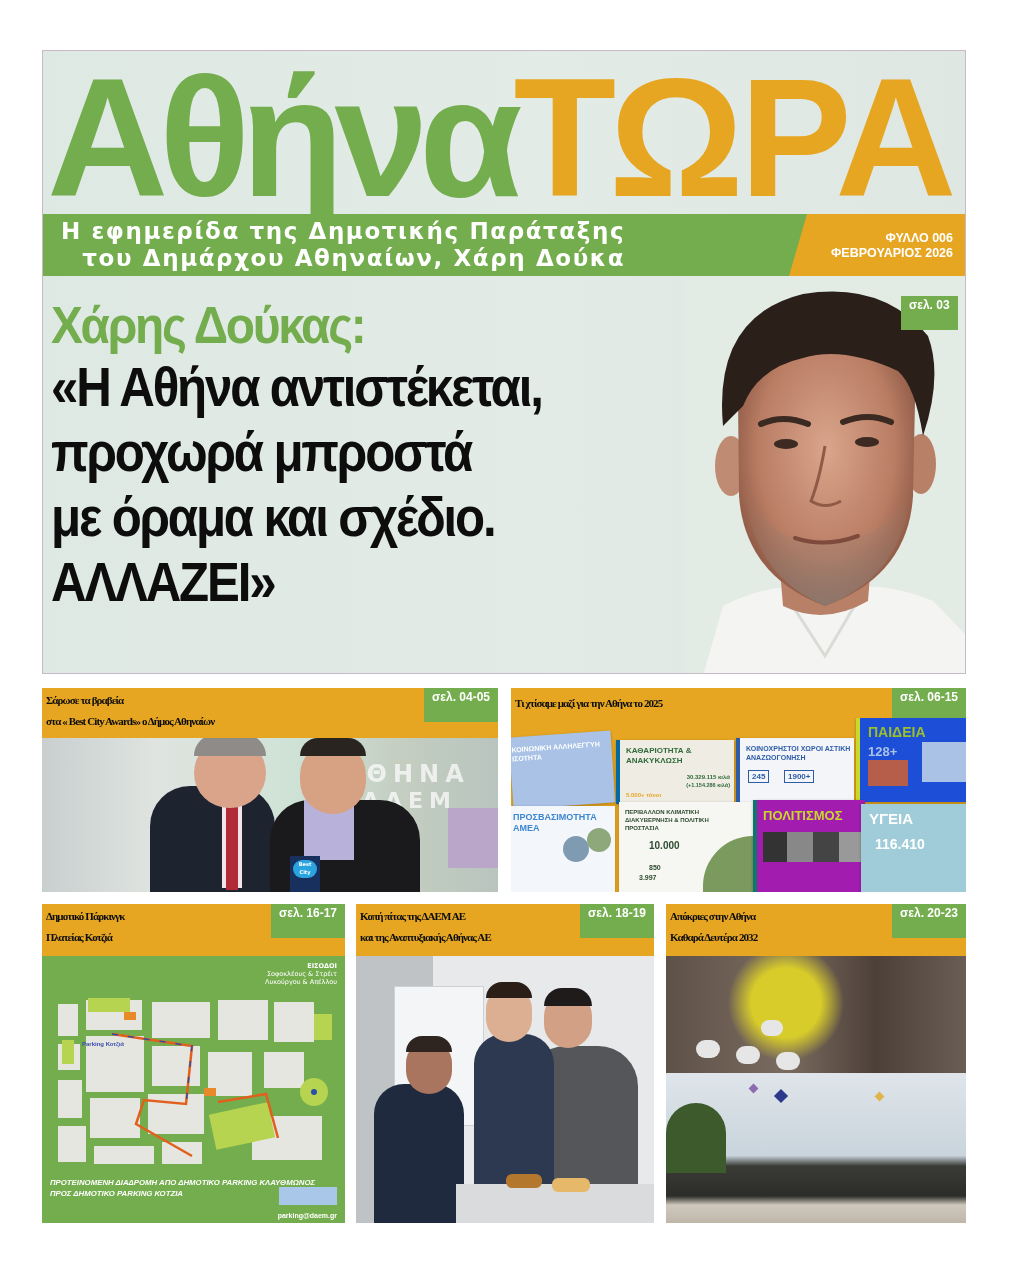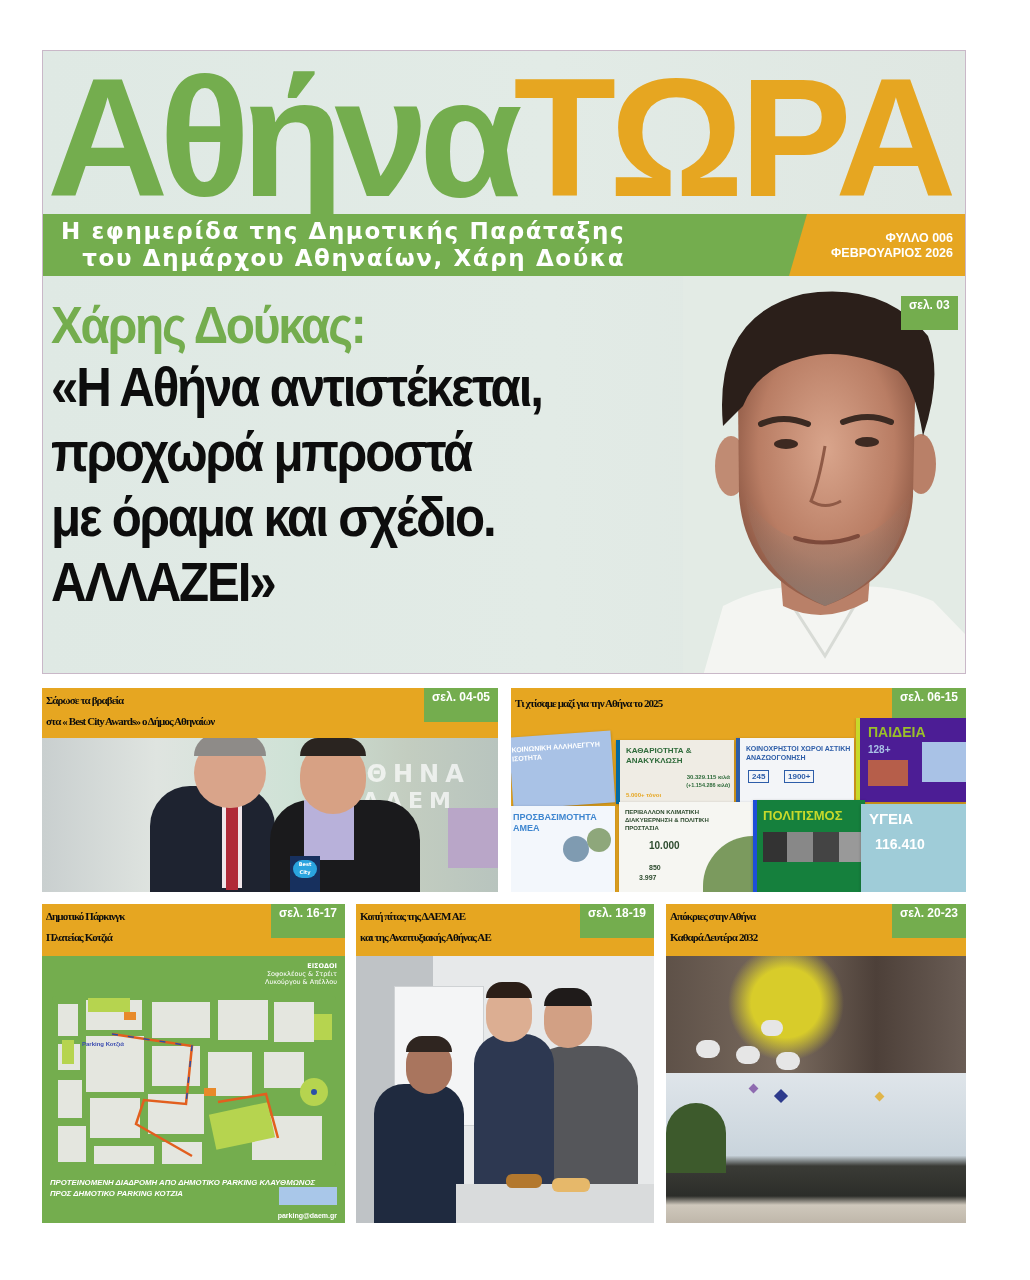--- a/index.html
+++ b/index.html
@@ -233,39 +233,39 @@
         <div class="tt" style="left:6px; top:6px; color:#2f6b3b; font-size:8px; line-height:10px; white-space:normal; width:78px;">ΚΑΘΑΡΙΟΤΗΤΑ &amp; ΑΝΑΚΥΚΛΩΣΗ</div>
         <div class="tt" style="right:4px; top:34px; color:#2f6b3b; font-size:6px;">30.329.115 κιλά</div>
         <div class="tt" style="right:4px; top:42px; color:#2f6b3b; font-size:5.5px;">(+1.154.286 κιλά)</div>
         <div class="tt" style="left:6px; top:52px; color:#e6a621; font-size:6px;">5.000+ τόνοι</div>
       </div>
       <div class="tile" style="left:225px; top:20px; width:118px; height:64px; background:#f3f5f8; border-left:4px solid #2d5da8;">
         <div class="tt" style="left:6px; top:6px; color:#2d5da8; font-size:7px; line-height:9px; white-space:normal; width:110px;">ΚΟΙΝΟΧΡΗΣΤΟΙ ΧΩΡΟΙ ΑΣΤΙΚΗ ΑΝΑΖΩΟΓΟΝΗΣΗ</div>
         <div class="tt" style="left:8px; top:32px; color:#2d5da8; font-size:8px; border:1px solid #2d5da8; padding:1px 3px;">245</div>
         <div class="tt" style="left:44px; top:32px; color:#2d5da8; font-size:8px; border:1px solid #2d5da8; padding:1px 3px;">1900+</div>
       </div>
-      <div class="tile" style="left:345px; top:0px; width:110px; height:84px; background:#4c1d95; border-left:4px solid #c7d92b;">
+      <div class="tile" style="left:345px; top:0px; width:110px; height:84px; background:#1d4ed8; border-left:4px solid #c7d92b;">
         <div class="tt" style="left:8px; top:6px; color:#9bbf2a; font-size:14px;">ΠΑΙΔΕΙΑ</div>
-        <div class="tt" style="left:8px; top:26px; color:#a9c2e6; font-size:10px;text-align:right;">128+</div>
+        <div class="tt" style="left:8px; top:26px; color:#a9c2e6; font-size:13px;text-align:right;">128+</div>
         <div style="position:absolute; left:8px; top:42px; width:40px; height:26px; background:#b65e4a;"></div>
         <div style="position:absolute; left:62px; top:24px; width:44px; height:40px; background:#a9c2e6;"></div>
       </div>
       <div class="tile" style="left:0; top:88px; width:104px; height:86px; background:#f3f7fc;">
         <div class="tt" style="left:2px; top:6px; color:#3e86d0; font-size:9px; line-height:11px; white-space:normal; width:100px;">ΠΡΟΣΒΑΣΙΜΟΤΗΤΑ ΑΜΕΑ</div>
         <div style="position:absolute; left:52px; top:30px; width:26px; height:26px; border-radius:13px; background:#7f9bb1;"></div>
         <div style="position:absolute; left:76px; top:22px; width:24px; height:24px; border-radius:12px; background:#8ea77b;"></div>
       </div>
       <div class="tile" style="left:108px; top:84px; width:138px; height:90px; background:#f6f6f2;">
         <div class="tt" style="left:6px; top:6px; color:#2d4b2e; font-size:6px; line-height:8px; white-space:normal; width:100px;">ΠΕΡΙΒΑΛΛΟΝ ΚΛΙΜΑΤΙΚΗ ΔΙΑΚΥΒΕΡΝΗΣΗ &amp; ΠΟΛΙΤΙΚΗ ΠΡΟΣΤΑΣΙΑ</div>
         <div class="tt" style="left:30px; top:38px; color:#2d4b2e; font-size:10px;">10.000</div>
         <div class="tt" style="left:30px; top:62px; color:#2d4b2e; font-size:7px;">850</div>
         <div class="tt" style="left:20px; top:72px; color:#2d4b2e; font-size:7px;">3.997</div>
         <div style="position:absolute; right:0; top:34px; width:54px; height:56px; background:#7b9a5e; border-radius:50px 0 0 0;"></div>
       </div>
-      <div class="tile" style="left:242px; top:82px; width:112px; height:92px; background:#15803d; border-left:4px solid #1d4ed8;">
+      <div class="tile" style="left:242px; top:82px; width:112px; height:92px; background:#a21caf; border-left:4px solid #0f766e;">
         <div class="tt" style="left:6px; top:8px; color:#c7d92b; font-size:13px;">ΠΟΛΙΤΙΣΜΟΣ</div>
         <div style="position:absolute; left:6px; top:32px; width:100px; height:30px; background:linear-gradient(90deg,#333 0 24%,#888 24% 50%,#444 50% 76%,#999 76% 100%);"></div>
       </div>
       <div class="tile" style="left:350px; top:86px; width:105px; height:88px; background:#9fccd8;">
         <div class="tt" style="left:8px; top:6px; color:#fff; font-size:15px;">ΥΓΕΙΑ</div>
         <div class="tt" style="left:14px; top:32px; color:#fff; font-size:14px;">116.410</div>
       </div>
     </div>
   </div>
 </div>

